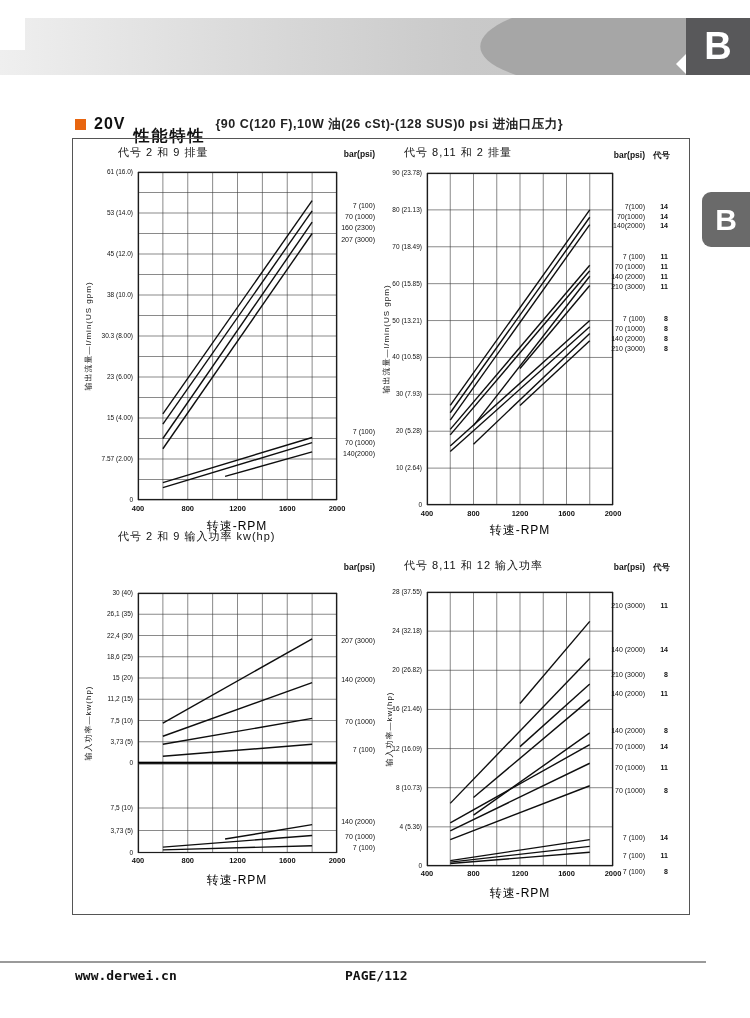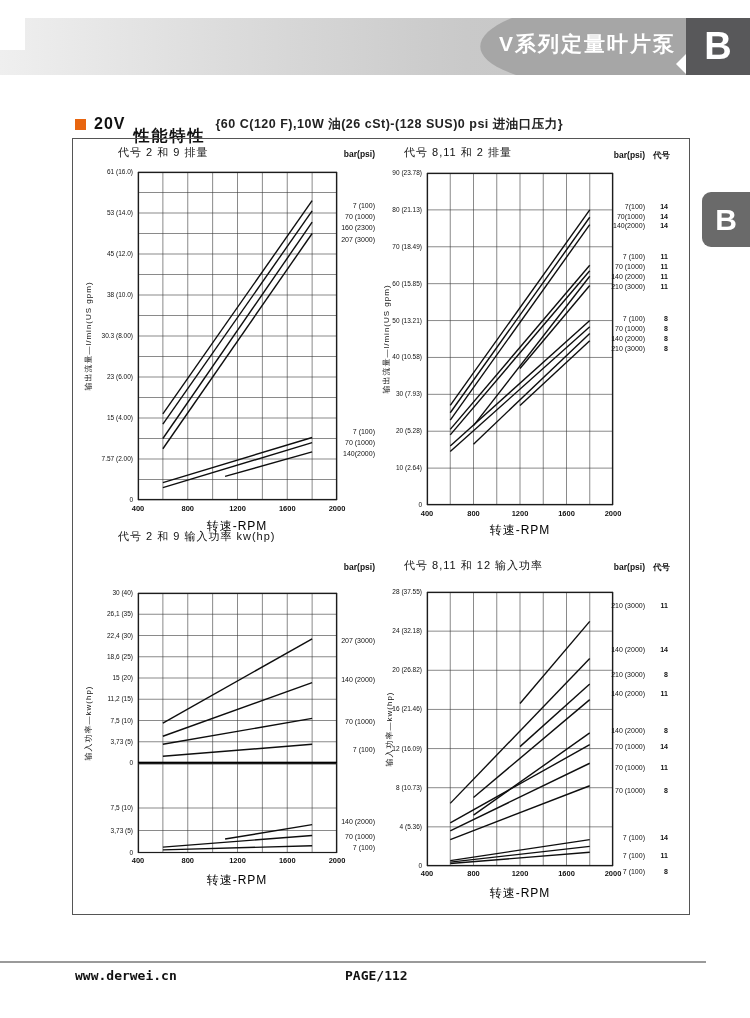--- a/index.html
+++ b/index.html
@@ -74,34 +74,33 @@
 <body>
 
 <div id="page">
 
   <div id="header-bar"></div>
   <svg id="header-swoosh" width="750" height="57" viewBox="0 0 750 57">
     <path d="M512 0 C472 16 466 40 516 57 L686 57 L686 0 Z" fill="#a6a6a6"></path>
     <polygon points="676,46 686,36 686,56" fill="#ffffff"></polygon>
   </svg>
   <div id="header-notch"></div>
-  <div id="header-title">V系列定量叶片泵</div>
   <div id="header-b-box">
     <span class="b">B</span>
   </div>
 
   <div id="side-tab">
     <span class="b">B</span>
   </div>
 
   <div id="title-row">
     <span id="title-bullet"></span>
     <span id="title-model">20V</span>
     <span id="title-heading">性能特性</span>
-    <span id="title-cond">{60 C(120 F),10W 油(26 cSt)-(128 SUS)0 psi 进油口压力}</span>
+    <span id="title-cond">{90 C(120 F),10W 油(26 cSt)-(128 SUS)0 psi 进油口压力}</span>
   </div>
 
   <div id="charts-box"></div>
 
   <div class="chart c0">
     <div class="chart-title">代号 2 和 9 排量</div>
     <div class="press-head">bar(psi)</div>
     <div class="ylab">输出流量—l/min(US gpm)</div>
     <div class="xlab">转速-RPM</div>
   <svg class="panel-svg" width="199" height="328" style="left: 138px; top: 172px; overflow: visible;">

